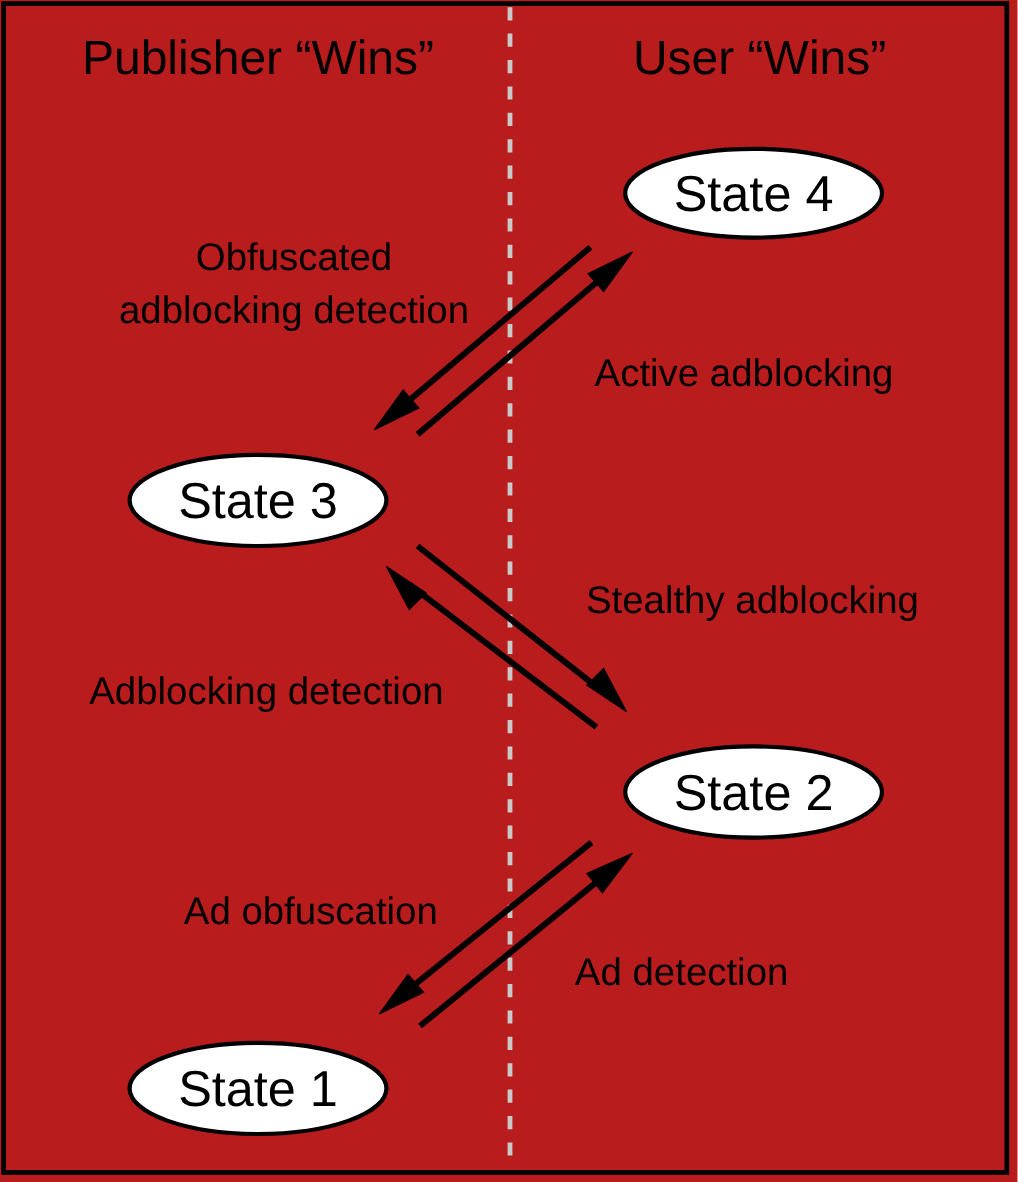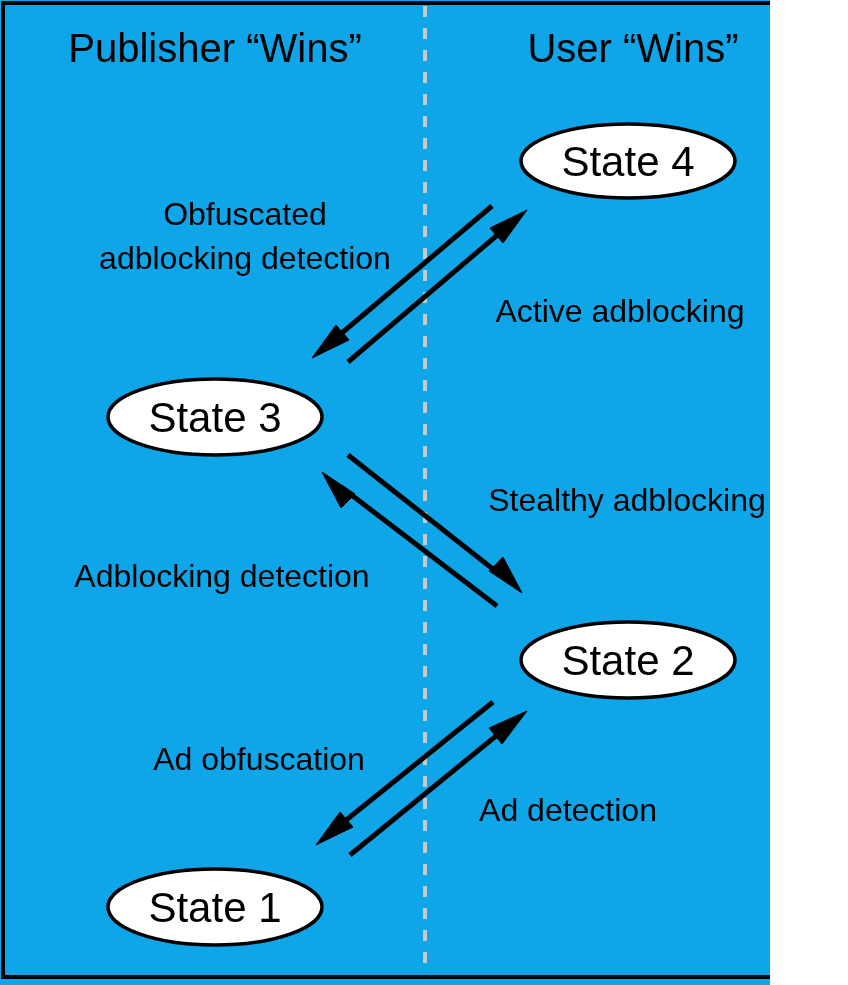--- a/index.html
+++ b/index.html
@@ -5,23 +5,23 @@
   html, body {
     margin: 0;
     padding: 0;
     background: #ffffff;
   }
   body {
     font-family: "Liberation Sans", sans-serif;
   }
   #diagram-root {
     position: relative;
-    width: 770px;
+    width: 848px;
     height: 985px;
-    background: #0ea5e9;
+    background: #b91c1c;
     overflow: hidden;
   }
   #diagram-svg {
     position: absolute;
     left: 0;
     top: 0;
     width: 848px;
     height: 985px;
   }
   .svg-text {

